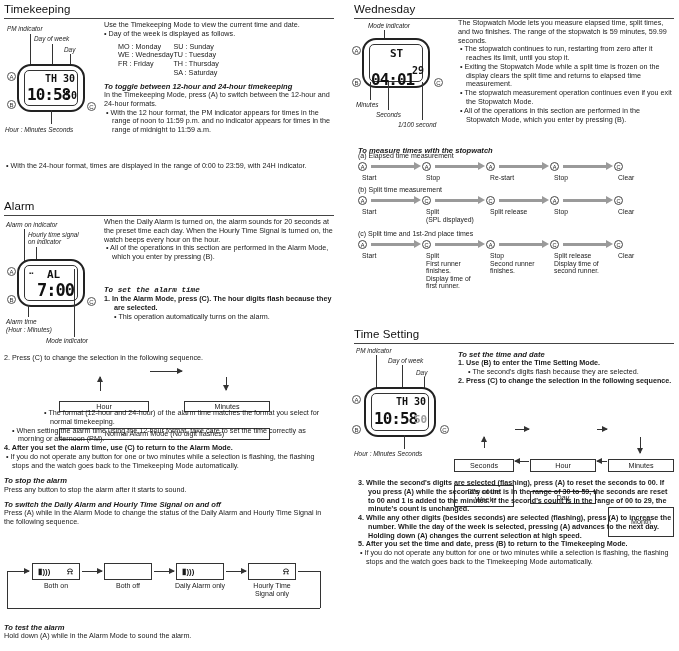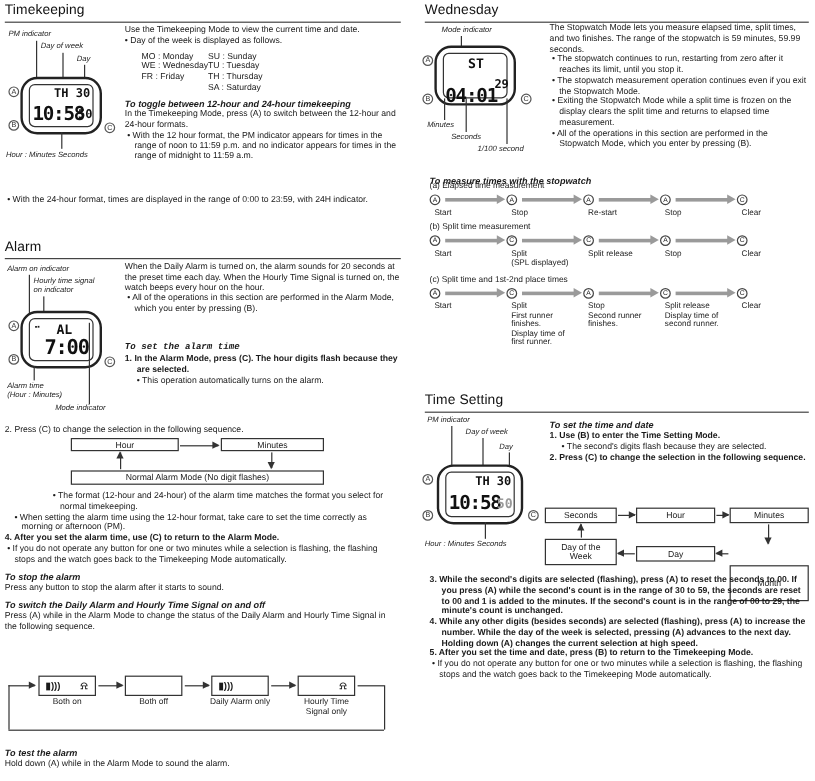--- a/index.html
+++ b/index.html
@@ -32,21 +32,21 @@
   }
   .lcd { position: absolute; font-family: "DejaVu Sans Mono", monospace; color: #111; font-weight: bold; white-space: nowrap; }
   .btn-label {
     position: absolute; font-size: 6px; width: 9px; height: 9px; border: 0.8px solid #555;
     border-radius: 50%; text-align: center; line-height: 8px; color: #333; background: #fff;
   }
   .leader { position: absolute; background: #333; }
   
   .seq-box {
     position: absolute; border: 1px solid #333; background: #fff; text-align: center;
-    font-size: 7.2px; display: flex; align-items: center; justify-content: center; line-height: 1.1;
+    font-size: 7.2px; display: flex; align-items: center; justify-content: center; line-height: 1.1; margin-top: 36px;
   }
   .arrow-h { position: absolute; height: 1px; background: #333; }
   .arrow-h::after {
     content: ""; position: absolute; right: -1px; top: -3px;
     border-left: 6px solid #333; border-top: 3.5px solid transparent; border-bottom: 3.5px solid transparent;
   }
   .arrow-h.left::after { right: auto; left: -1px; border-left: none; border-right: 6px solid #333; }
   .arrow-v { position: absolute; width: 1px; background: #333; }
   .arrow-v::after {
     content: ""; position: absolute; left: -3px; bottom: -1px;
@@ -234,22 +234,22 @@
       <div class="leader" style="left:34px; top:62px; width:1px; height:28px;"></div>
       <div class="leader" style="left:68px; top:62px; width:1px; height:38px;"></div>
       <span class="abs italic-label" style="left:2px; top:81px;">Minutes</span>
       <span class="abs italic-label" style="left:22px; top:91px;">Seconds</span>
       <span class="abs italic-label" style="left:44px; top:101px;">1/100 second</span>
     </div>
 
     <div style="position:absolute; left:104px; top:17px; width:216px;">
       <p class="para">The Stopwatch Mode lets you measure elapsed time, split times, and two finishes. The range of the stopwatch is 59 minutes, 59.99 seconds.</p>
       <p class="para bullet">• The stopwatch continues to run, restarting from zero after it reaches its limit, until you stop it.</p>
+      <p class="para bullet">• Exiting the Stopwatch Mode while a split time is frozen on the display clears the split time and returns to elapsed time measurement.</p>
       <p class="para bullet">• The stopwatch measurement operation continues even if you exit the Stopwatch Mode.</p>
-      <p class="para bullet">• Exiting the Stopwatch Mode while a split time is frozen on the display clears the split time and returns to elapsed time measurement.</p>
       <p class="para bullet">• All of the operations in this section are performed in the Stopwatch Mode, which you enter by pressing (B).</p>
     </div>
 
     <p class="sub-head" style="position:absolute; left:4px; top:140px;">To measure times with the stopwatch</p>
 
     <div style="position:absolute; left:4px; top:150px; width:316px; height:30px;">
       <span class="flow-heading" style="left:0; top:0;">(a) Elapsed time measurement</span>
       <div style="position:absolute; left:0; top:10px; width:316px; height:12px;">
         <span class="flow-btn" style="left:0;">A</span>
         <div class="flow-arrow" style="left:13px; width:44px;"></div>

